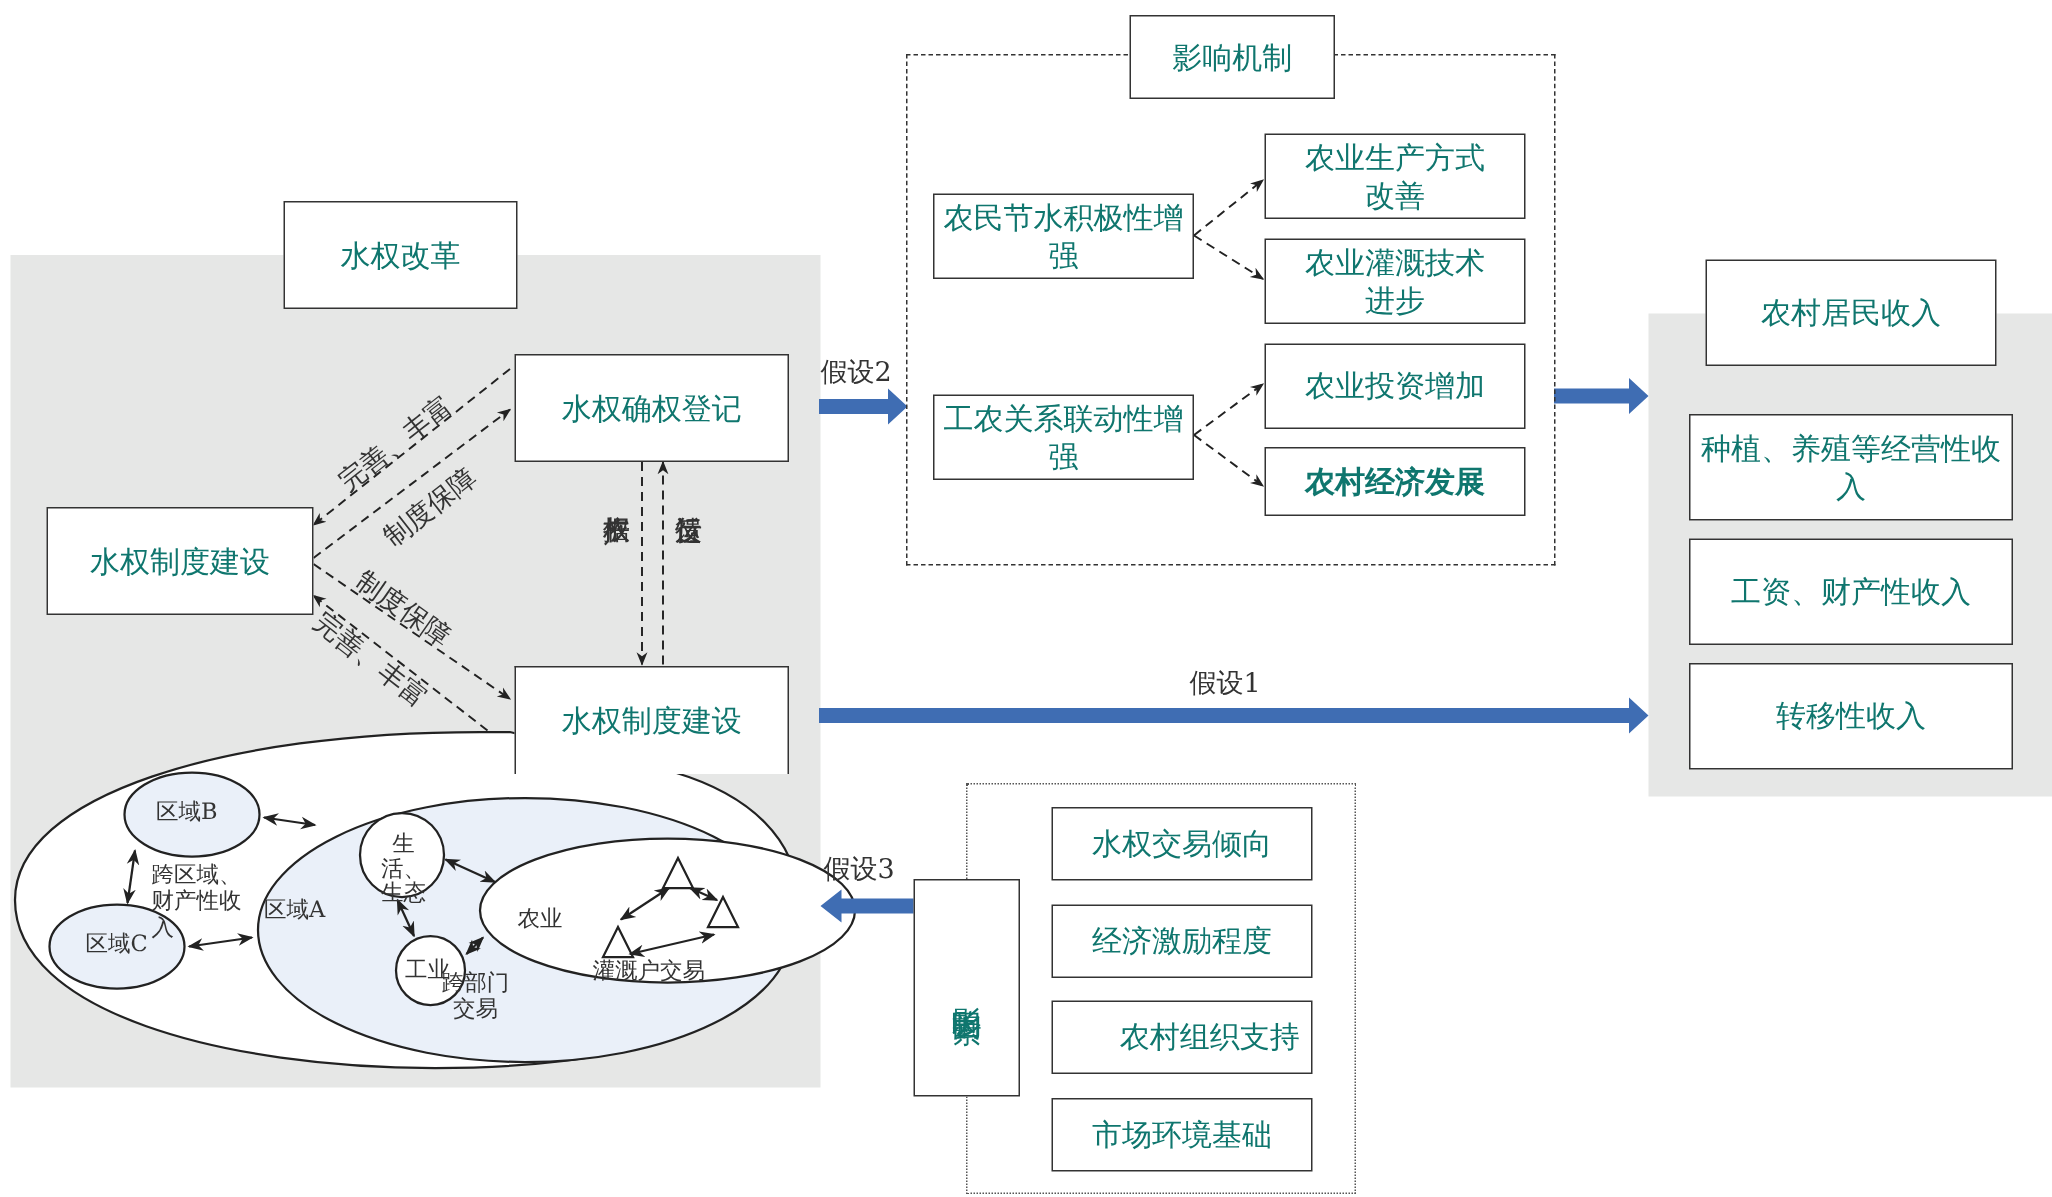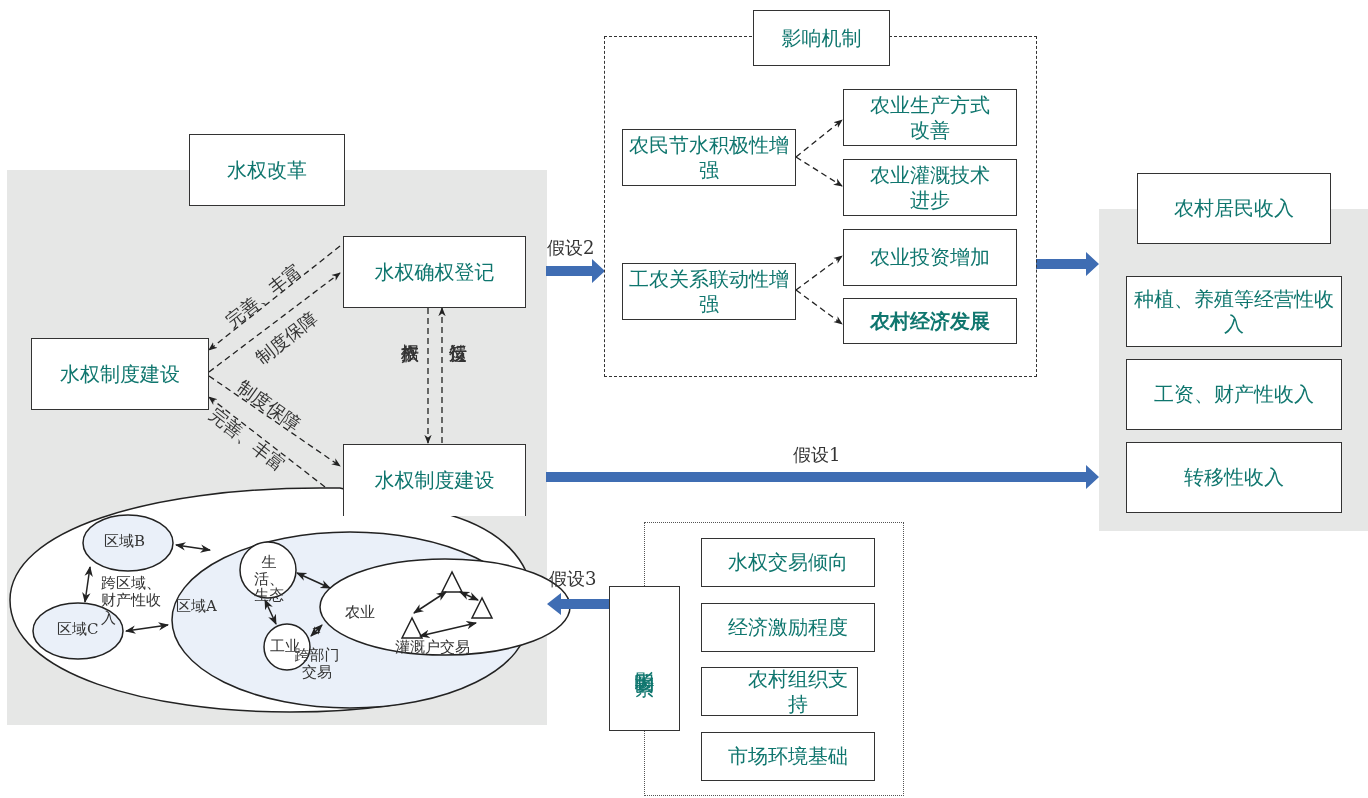--- a/index.html
+++ b/index.html
@@ -114,14 +114,14 @@
 
 <div class="box" style="left:1137px;top:173px;width:194px;height:71px;">农村居民收入</div>
 <div class="box" style="left:1126px;top:276px;width:216px;height:71px;padding:0 6px;">种植、养殖等经营性收入</div>
 <div class="box" style="left:1126px;top:359px;width:216px;height:71px;">工资、财产性收入</div>
 <div class="box" style="left:1126px;top:442px;width:216px;height:71px;">转移性收入</div>
 
 <div class="dot-frame" style="left:644px;top:522px;width:260px;height:274px;"></div>
 <div class="box vbox" style="left:609px;top:586px;width:71px;height:145px;">影响因素</div>
 <div class="box" style="left:701px;top:538px;width:174px;height:49px;">水权交易倾向</div>
 <div class="box" style="left:701px;top:603px;width:174px;height:49px;">经济激励程度</div>
-<div class="box" style="left:701px;top:667px;width:157px;height:49px;padding-left:37px;">农村组织支持</div>
+<div class="box" style="left:701px;top:667px;width:174px;height:49px;padding-left:37px;">农村组织支持</div>
 <div class="box" style="left:701px;top:732px;width:174px;height:49px;">市场环境基础</div>
 
 </body></html>

